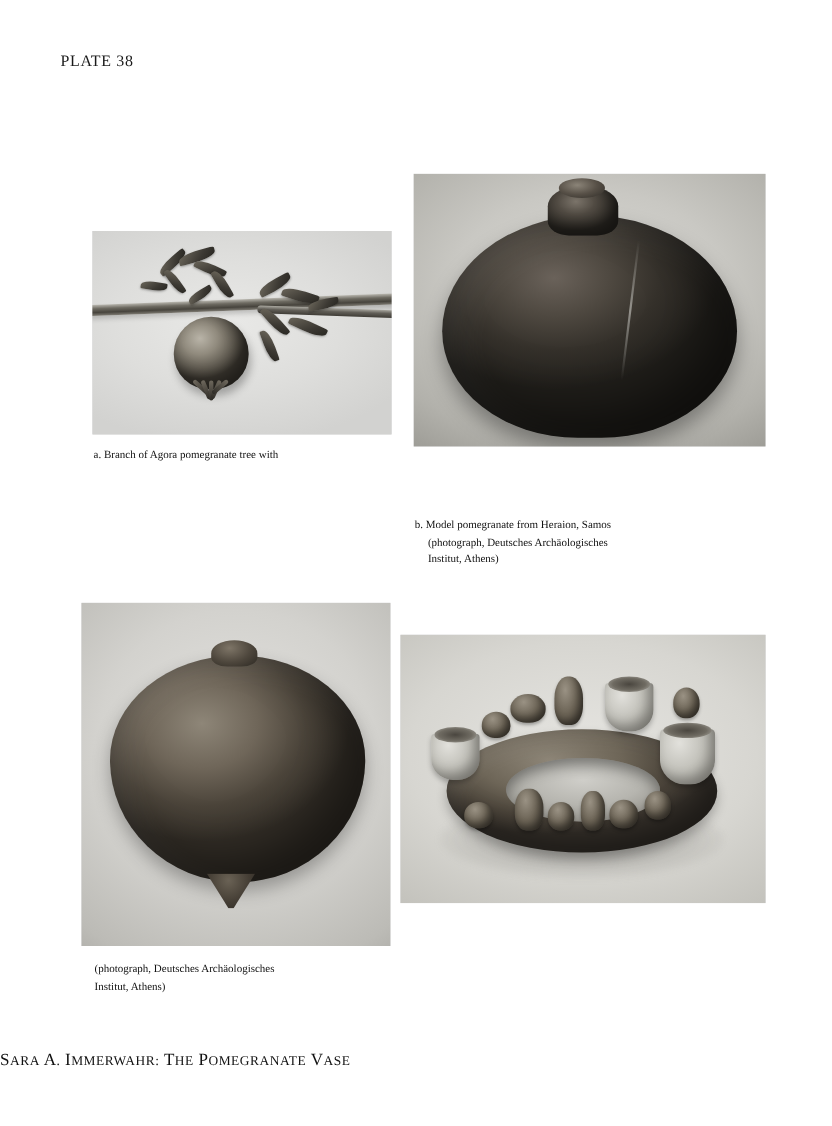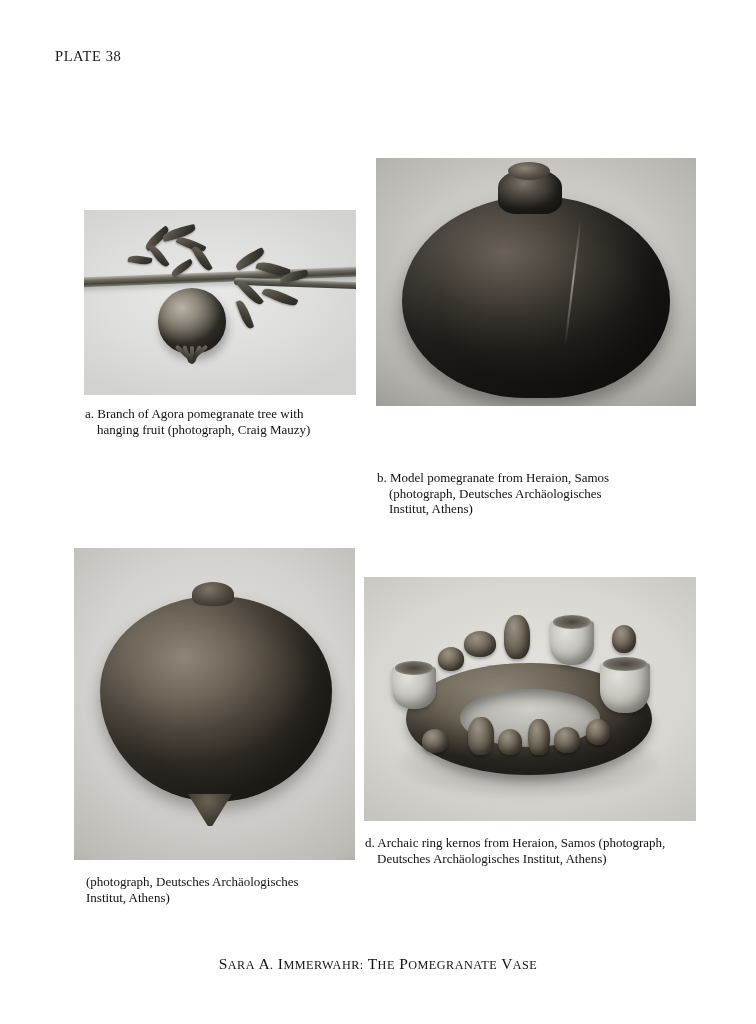--- a/index.html
+++ b/index.html
@@ -38,21 +38,21 @@
   .figure {
     position: absolute;
   }
   .photo {
     position: relative;
     overflow: hidden;
     background: #cfcfcf;
   }
   .caption {
     font-family: "Liberation Serif", serif;
-    font-size: 13px;
+    font-size: 10px;
     line-height: 15.6px;
     color: #111111;
   }
   .caption .cont {
     display: block;
     padding-left: 12px;
   }
 
   
   #fig-a { left: 84px; top: 210px; width: 272px; }
@@ -72,21 +72,20 @@
   
   #fig-d { left: 364px; top: 577px; width: 332px; }
   #fig-d .photo { width: 332px; height: 244px; }
   #fig-d .caption { position: absolute; left: 1px; top: 258px; width: 340px; }
 
   .footer-line {
     position: absolute;
     left: 0;
     top: 955px;
     width: 756px;
-    text-align: center;
     font-family: "Liberation Serif", serif;
     font-size: 14.5px;
     letter-spacing: 0.4px;
     color: #111111;
   }
   .smallcaps-big { font-size: 15.5px; }
 
   
 
   
@@ -303,21 +302,20 @@
       <div class="crown-a">
         <i style="left:2px;  top:0; transform:rotate(-48deg);"></i>
         <i style="left:10px; top:0; transform:rotate(-22deg);"></i>
         <i style="left:18px; top:0; transform:rotate(0deg);"></i>
         <i style="left:26px; top:0; transform:rotate(24deg);"></i>
         <i style="left:33px; top:0; transform:rotate(50deg);"></i>
       </div>
     </div>
     <div class="caption">
       <span>a. Branch of Agora pomegranate tree with</span>
-      <span class="cont">hanging fruit (photograph, Craig Mauzy)</span>
     </div>
   </div>
 
   <div class="figure" id="fig-b">
     <div class="photo">
       <div class="bg-b"></div>
       <div class="pom-b-body"></div>
       <div class="pom-b-crack"></div>
       <div class="pom-b-neck"></div>
     </div>
@@ -356,23 +354,19 @@
       <div class="mini" style="left:100px; top:54px; width:32px; height:26px;"></div>
       <div class="mini" style="left:74px;  top:70px; width:26px; height:24px;"></div>
       <div class="mini" style="left:248px; top:48px; width:24px; height:28px;"></div>
       <div class="mini" style="left:58px;  top:152px; width:26px; height:24px;"></div>
       <div class="mini tall" style="left:104px; top:140px; width:26px; height:38px;"></div>
       <div class="mini" style="left:134px; top:152px; width:24px; height:26px;"></div>
       <div class="mini tall" style="left:164px; top:142px; width:22px; height:36px;"></div>
       <div class="mini" style="left:190px; top:150px; width:26px; height:26px;"></div>
       <div class="mini" style="left:222px; top:142px; width:24px; height:26px;"></div>
     </div>
-    <div class="caption">
-      <span>d. Archaic ring kernos from Heraion, Samos (photograph,</span>
-      <span class="cont">Deutsches Archäologisches Institut, Athens)</span>
-    </div>
   </div>
 
   <div class="footer-line">
     <span class="smallcaps-big"><span style="font-size: 15.5px;">S</span><span style="font-size: 12.2px; letter-spacing: 0.5px;">ARA</span> <span style="font-size: 15.5px;">A</span><span style="font-size: 12.2px; letter-spacing: 0.5px;">.</span> <span style="font-size: 15.5px;">I</span><span style="font-size: 12.2px; letter-spacing: 0.5px;">MMERWAHR:</span> <span style="font-size: 15.5px;">T</span><span style="font-size: 12.2px; letter-spacing: 0.5px;">HE</span> <span style="font-size: 15.5px;">P</span><span style="font-size: 12.2px; letter-spacing: 0.5px;">OMEGRANATE</span> <span style="font-size: 15.5px;">V</span><span style="font-size: 12.2px; letter-spacing: 0.5px;">ASE</span></span>
   </div>
 
 </div>
 
 </body></html>

